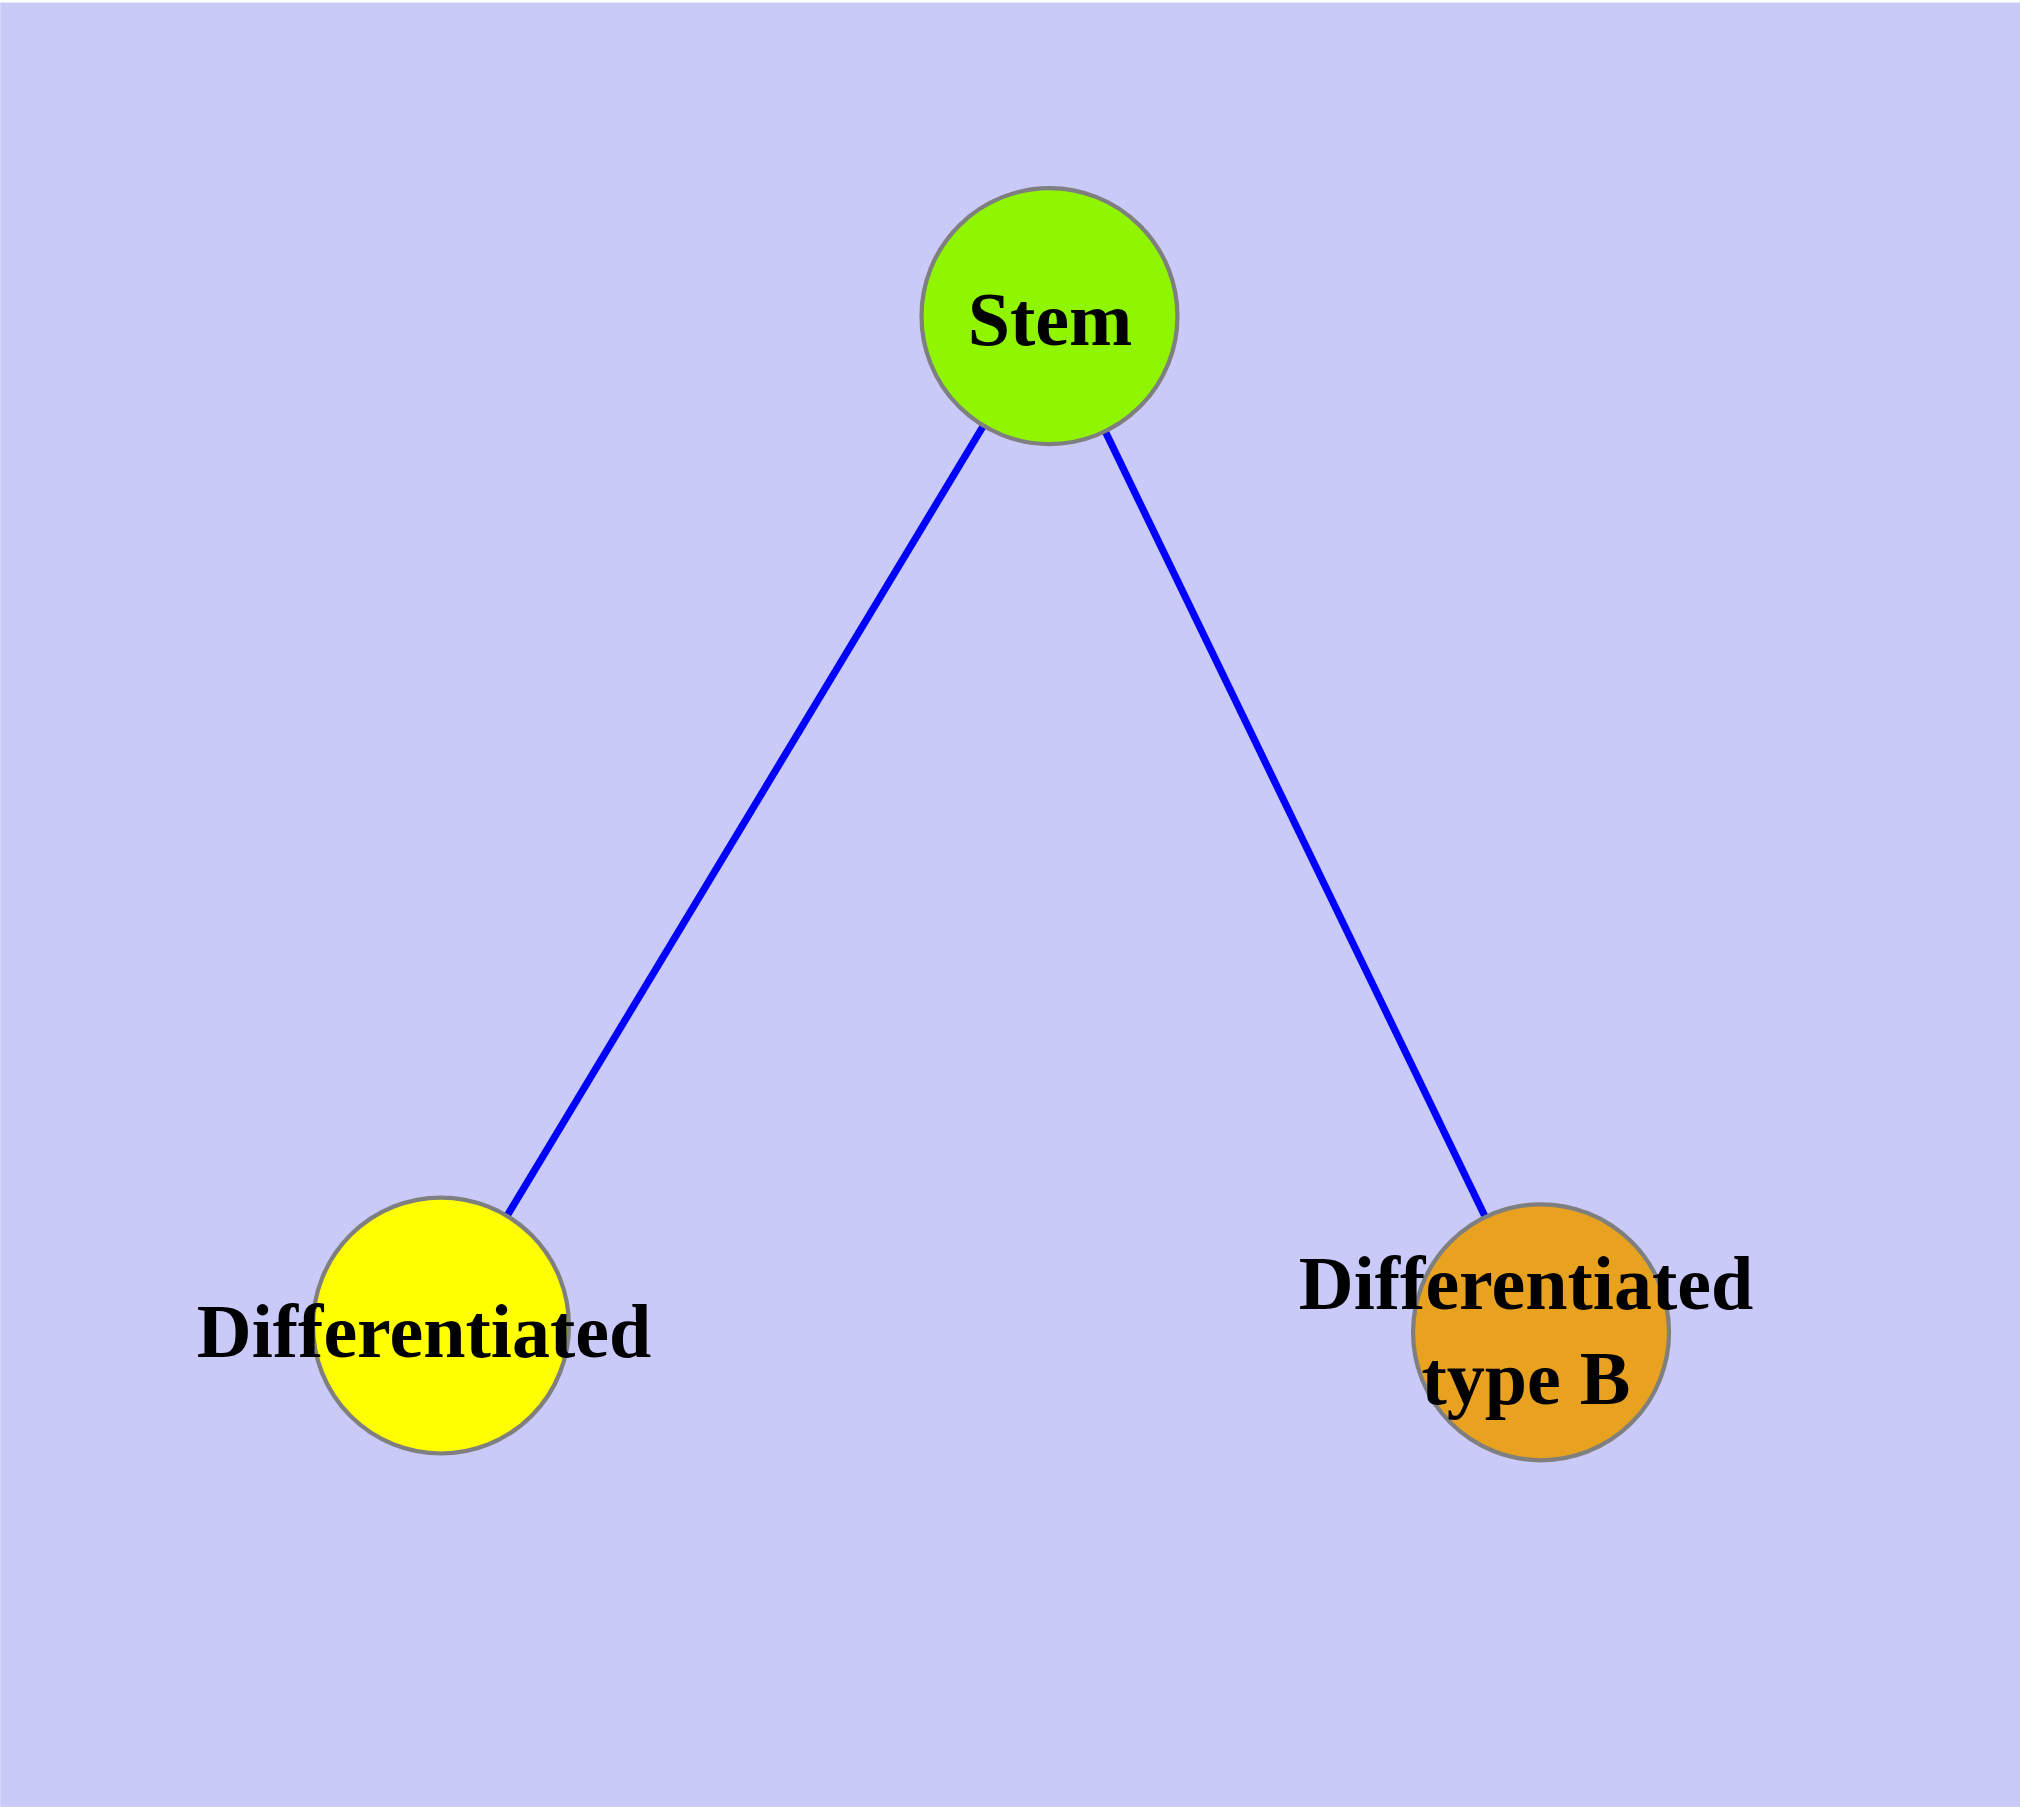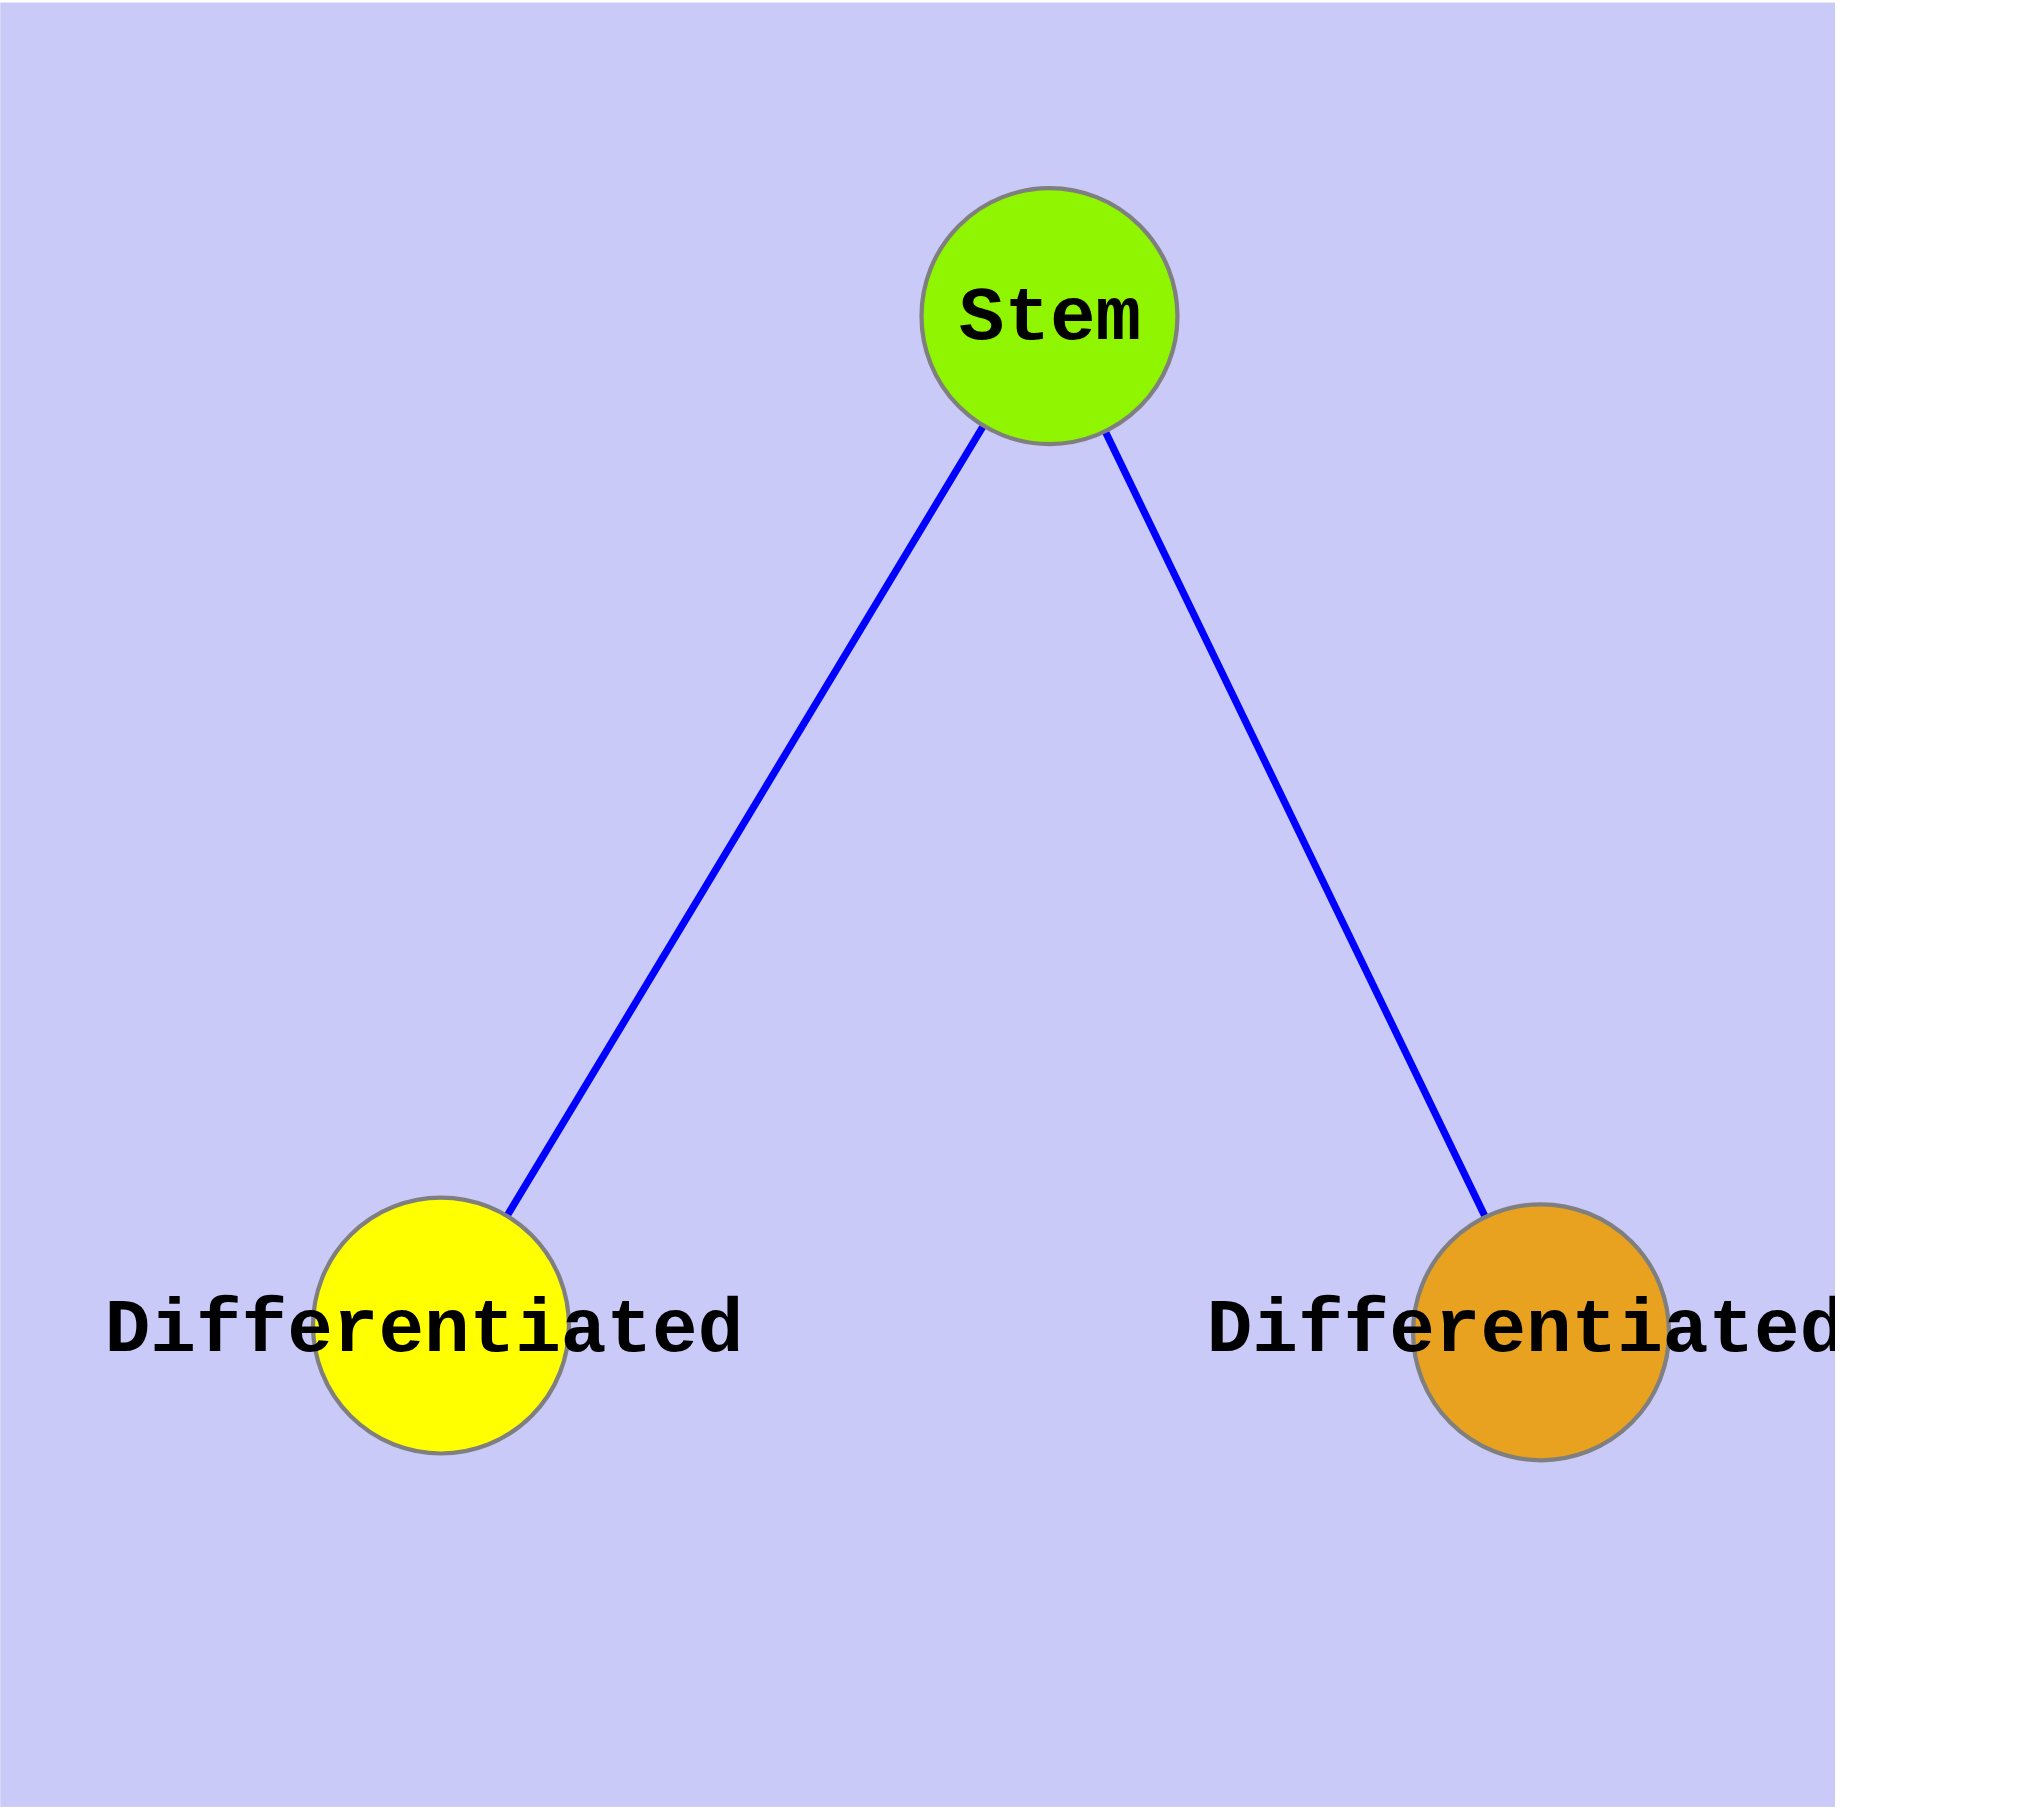--- a/index.html
+++ b/index.html
@@ -2,25 +2,25 @@
 <html style="font-size:13.6px"><head>
 <meta charset="utf-8">
 <style>
   html, body {
     margin: 0;
     padding: 0;
     background: #FFFFFF;
   }
   .stage {
     position: relative;
-    width: 1835px;
+    width: 2020px;
     height: 1812px;
     overflow: hidden;
     background: #FFFFFF;
-    font-family: Liberation Mono, monospace;
+    font-family: Liberation Serif, serif;
   }
   .scene-svg {
     position: absolute;
     left: 0;
     top: 0;
     display: block;
   }
   .edge-line {
     stroke-width: 8.5;
     fill: none;
@@ -62,16 +62,17 @@
   </svg>
 
   <div class="node-label" style="left: 1050px; top: 319px;">Stem</div>
 
   <div class="node-label" style="left: 424px; top: 1331px;">
     <span class="label-line">Differentiated</span>
   </div>
 
   <div class="node-label" style="left: 1526px; top: 1331px;">
     <span class="label-line">Differentiated</span>
+    <span class="label-line">type B</span>
   </div>
 
 </div>
 
 
 </body></html>

